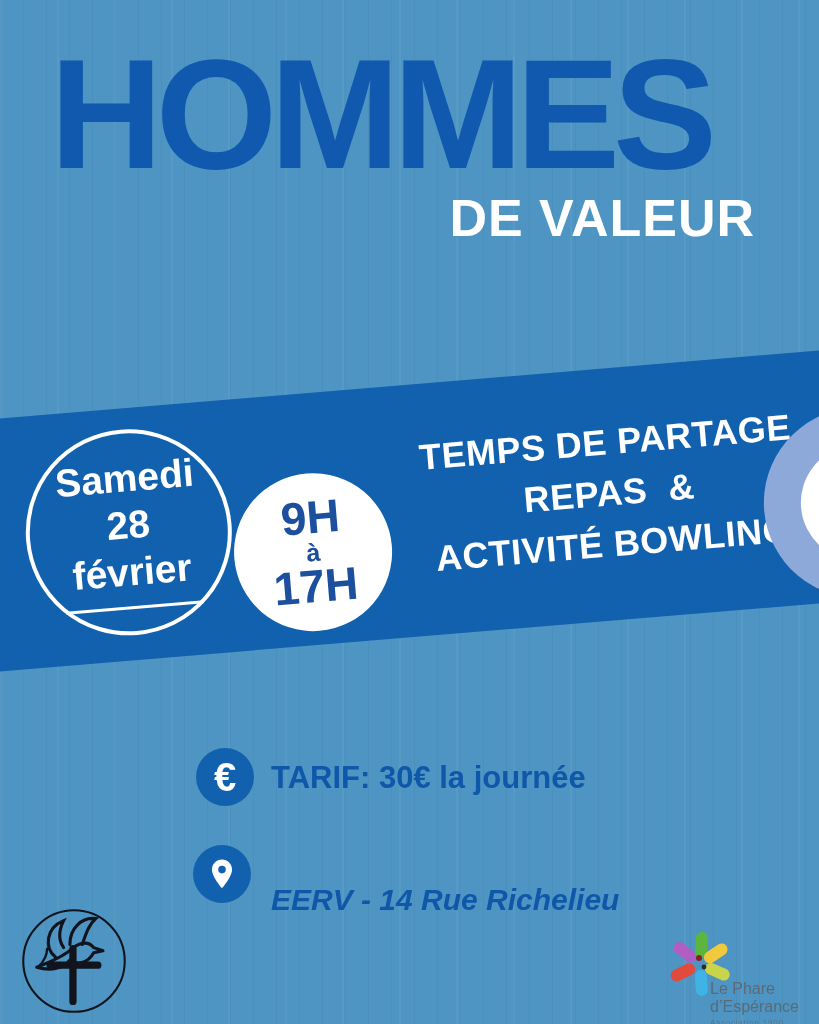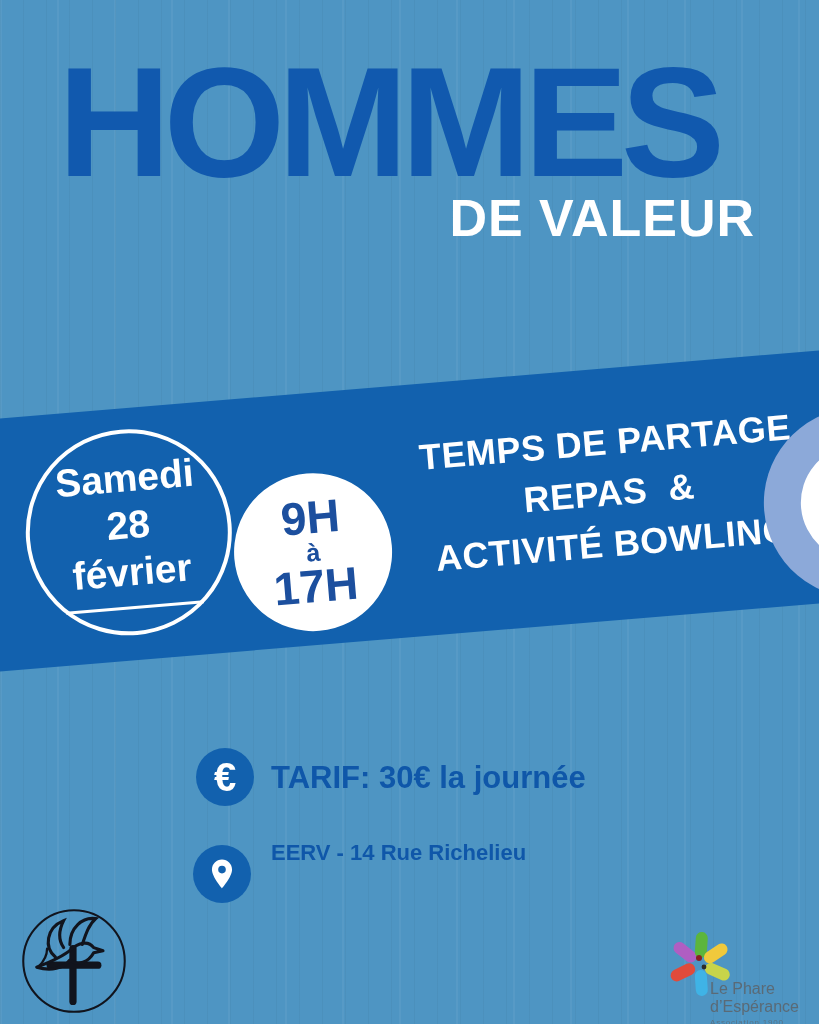--- a/index.html
+++ b/index.html
@@ -11,21 +11,21 @@
     background-color:#4e95c3;
     background-image:
       repeating-linear-gradient(90deg, rgba(255,255,255,0.05) 0 2px, rgba(255,255,255,0) 2px 57px),
       repeating-linear-gradient(90deg, rgba(0,0,0,0.035) 0 1px, rgba(0,0,0,0) 1px 23px);
     font-family:"Liberation Sans", sans-serif;
   }
   
   .title-main{
     position:absolute;left:50px;top:36px;
     font-size:156px;line-height:1;font-weight:bold;
-    letter-spacing:-7px;color:#1159ae;margin:8px;white-space:nowrap;
+    letter-spacing:-7px;color:#1159ae;margin:0;white-space:nowrap;
   }
   .title-sub{
     position:absolute;right:64px;top:192px;
     font-size:52px;line-height:1;font-weight:bold;
     letter-spacing:1px;color:#ffffff;margin:0;white-space:nowrap;
   }
   
   .banner{
     position:absolute;left:-40px;top:385px;
     width:899px;height:252px;
@@ -64,22 +64,22 @@
     background:#1261ae;display:flex;align-items:center;justify-content:center;
   }
   .euro-circle{left:196px;top:748px;}
   .euro-glyph{color:#ffffff;font-size:40px;font-weight:bold;line-height:1;}
   .pin-circle{left:193px;top:845px;}
   .price-text{
     position:absolute;left:271px;top:760px;
     font-size:31px;font-weight:bold;color:#0f57a9;white-space:nowrap;
   }
   .address-text{
-    position:absolute;left:271px;top:840px;
-    font-size:22px;font-weight:bold;color:#0f57a9;line-height:1.2;white-space:nowrap;
+    position:absolute;left:271px;top:882px;
+    font-size:30px;font-weight:bold;color:#0f57a9;line-height:1.2;white-space:nowrap;font-style:italic;
   }
   .address-line2{padding-left:21px;}
   
   .dove-logo{position:absolute;left:16px;top:901px;}
   .phare-logo{position:absolute;left:666px;top:930px;width:150px;height:115px;}
   .phare-text{
     position:absolute;left:44px;top:50px;
     color:#5a6a76;font-size:16px;line-height:1.12;font-weight:normal;
   }
   .phare-sub{font-size:8px;letter-spacing:0.8px;opacity:0.8;margin-top:3px;}

